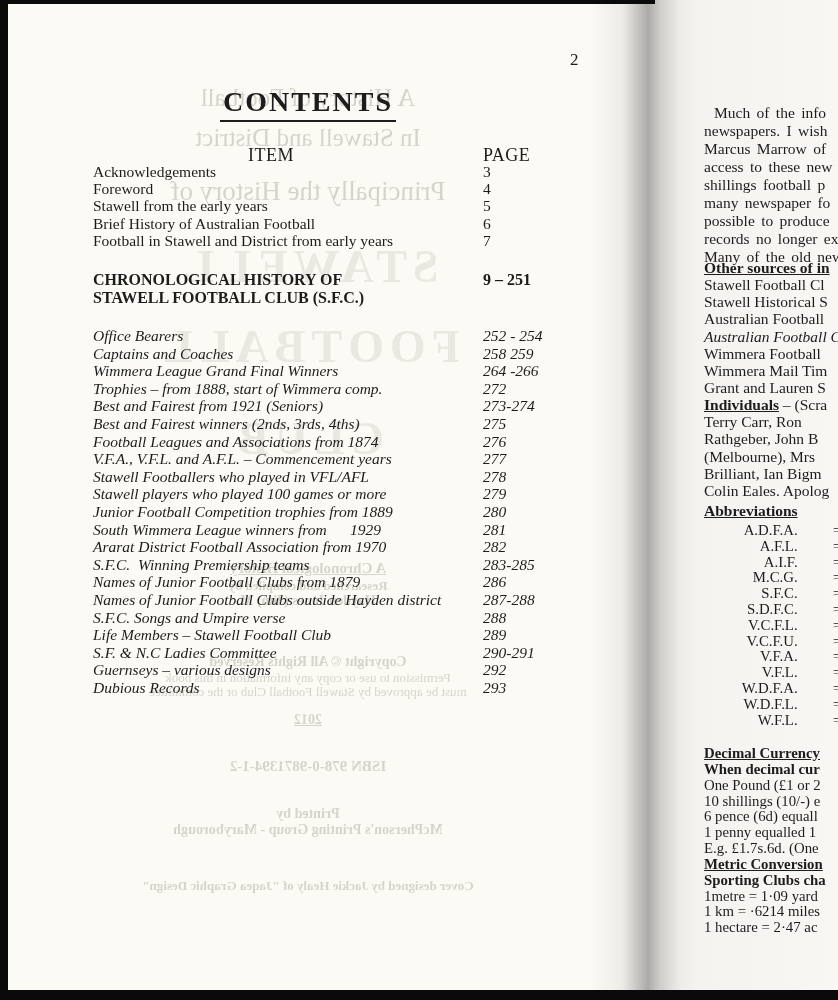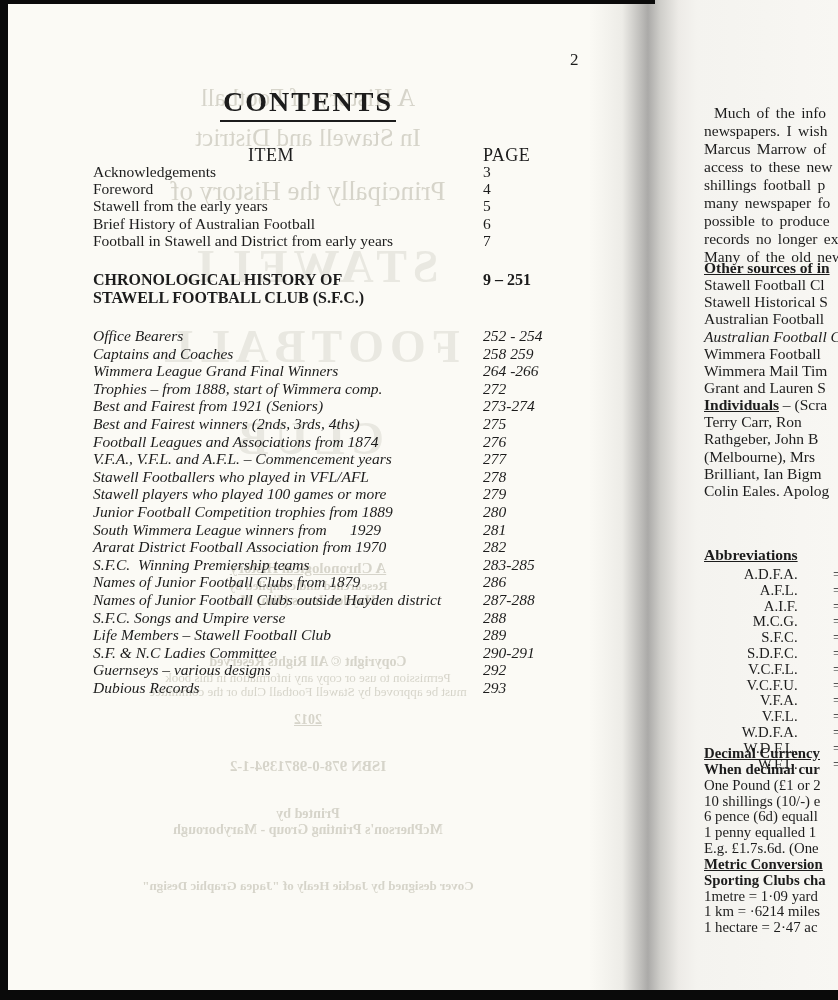--- a/index.html
+++ b/index.html
@@ -51,21 +51,21 @@
 
   
   .right-page{position:absolute;left:704px;top:0;width:140px;height:990px;font-size:15.5px;}
   .rp-block{position:absolute;left:0;}
   .rp-line{white-space:nowrap;}
   .rp-para{top:104px;word-spacing:2.5px;}
   .rp-para .rp-line{height:18px;}
   .rp-para .rp-line.indent{text-indent:10px;}
   .rp-sources{top:259px;}
   .rp-sources .rp-line{height:17.15px;}
-  .rp-abbr{top:502px;font-size:14.8px;margin-top:44px;}
+  .rp-abbr{top:502px;font-size:14.8px;}
   .rp-abbr .head{height:20px;font-size:15.5px;}
   .abbr-row{position:relative;height:15.8px;text-align:right;}
   .abbr-eq{position:absolute;left:129px;top:0;}
   .rp-curr{top:745px;font-size:14.8px;}
   .rp-curr .rp-line{height:15.85px;}
 
   .b{font-weight:700;}
   .u{text-decoration:underline;}
   .i{font-style:italic;}
 </style>

